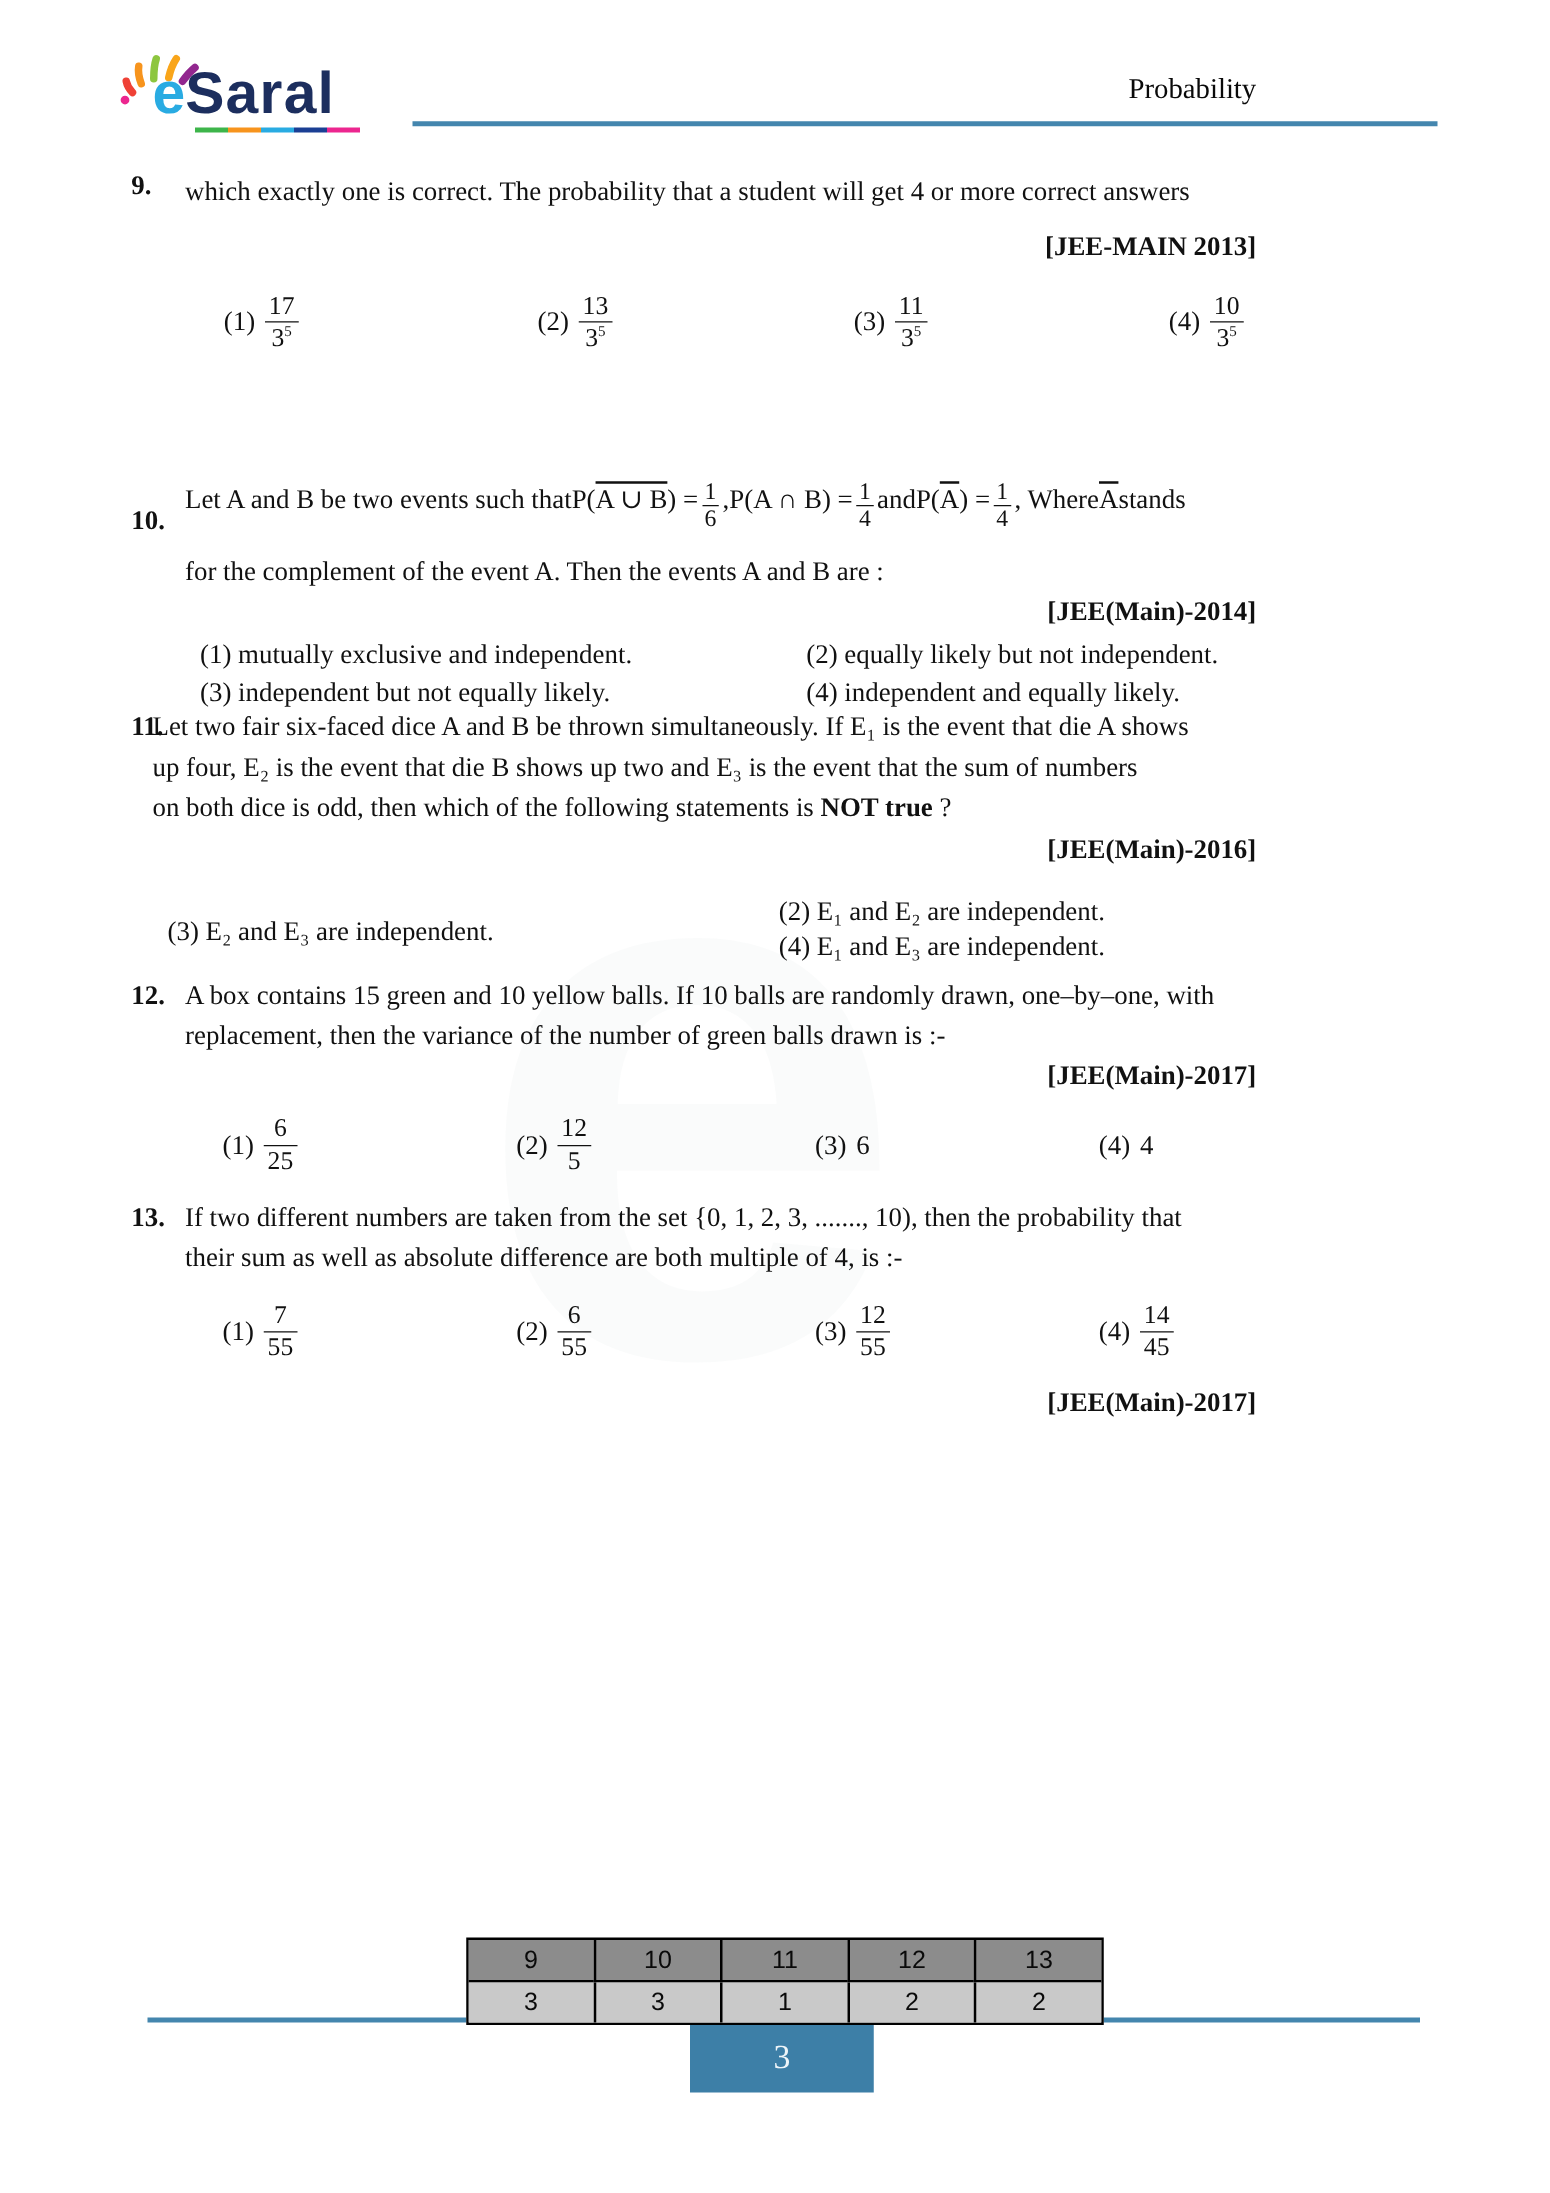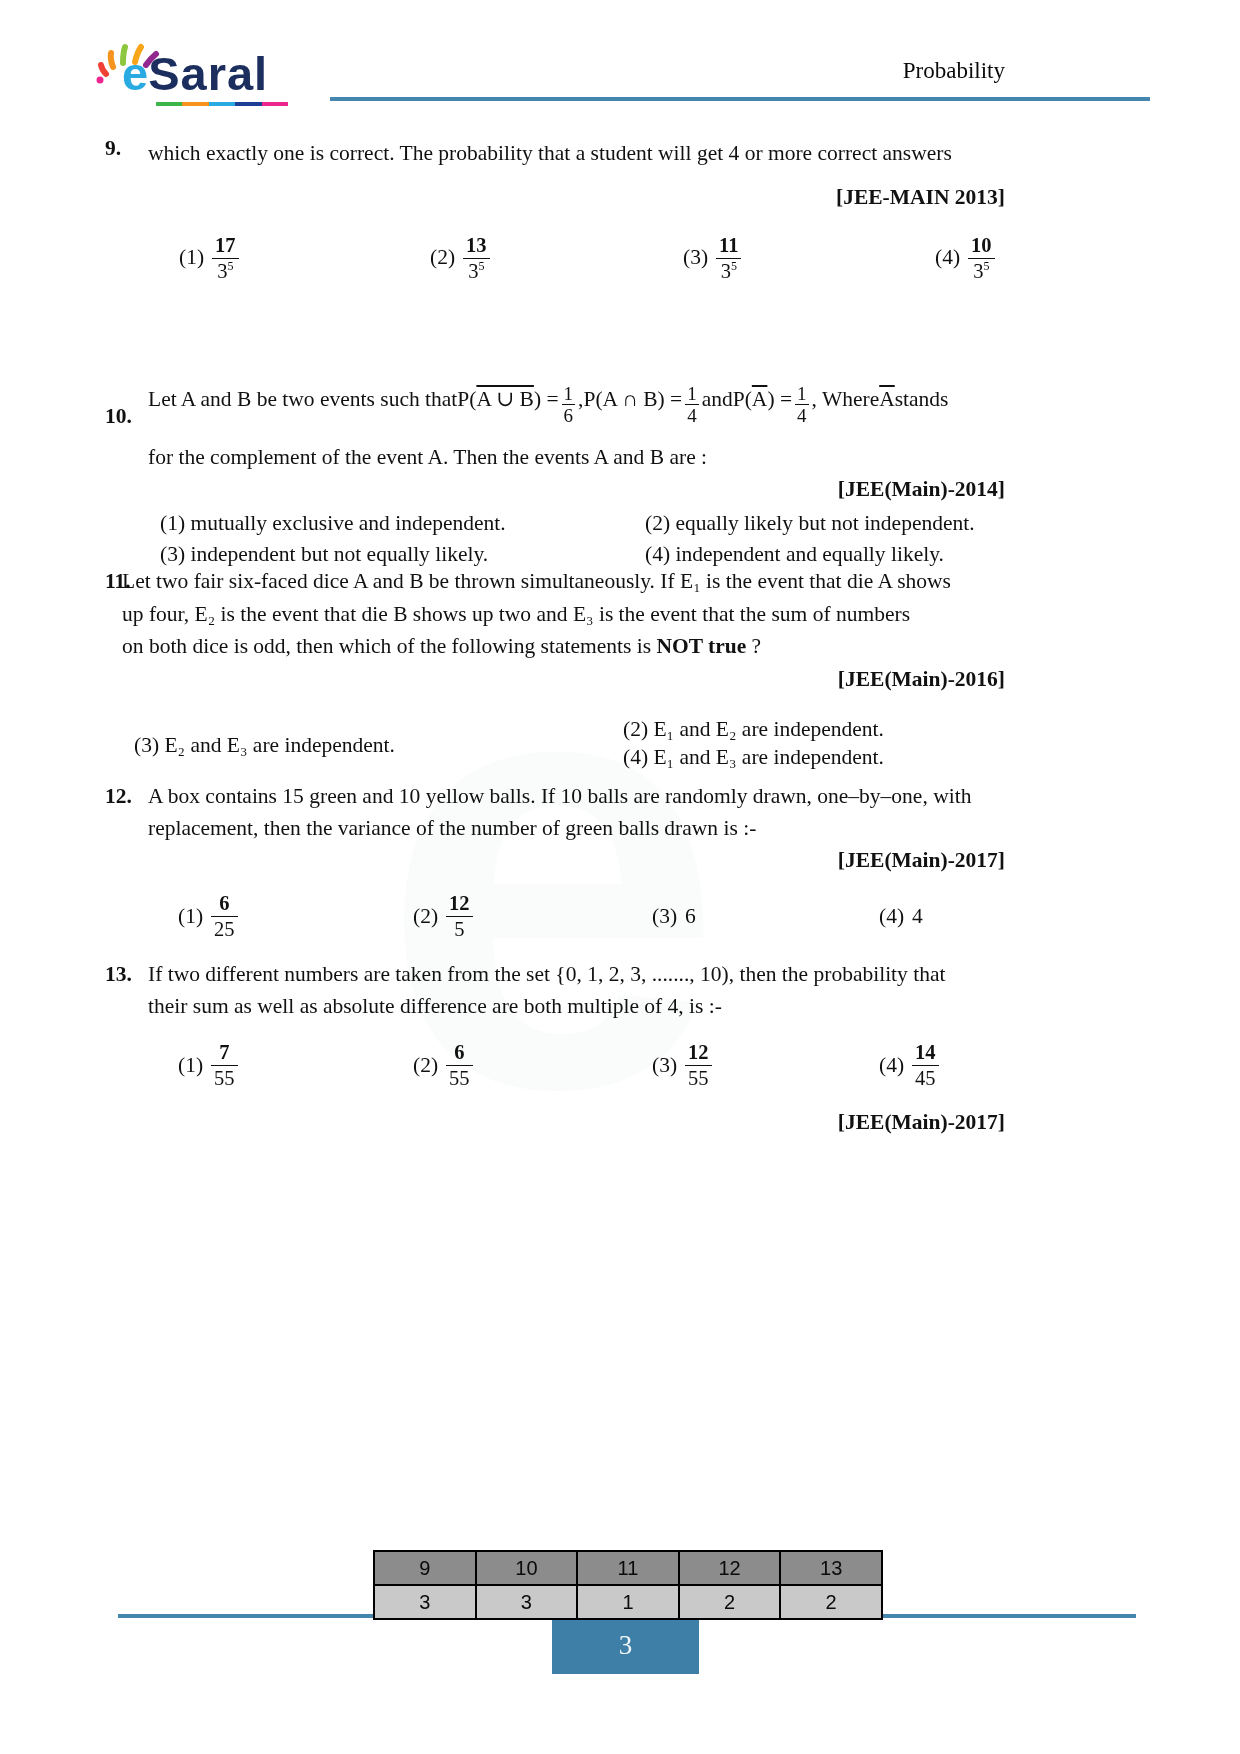--- a/index.html
+++ b/index.html
@@ -37,21 +37,21 @@
 
   
   .ifrac{display:inline-block;text-align:center;vertical-align:middle;font-size:19px;line-height:1.12;margin:0 3px;}
   .ifrac .fn{display:block;padding:0 2px;}
   .ifrac .fd{display:block;border-top:1.5px solid #111;padding:0 2px;}
 
   
   .optrow{position:relative;}
   .opt{position:absolute;display:flex;align-items:center;gap:8px;height:62px;white-space:nowrap;}
   .frac{display:inline-block;text-align:center;font-size:20.5px;line-height:1.18;}
-  .frac .fn{display:block;padding:0 3px;font-weight:bold;}
+  .frac .fn{display:block;padding:0 3px;}
   .frac .fd{display:block;border-top:1.5px solid #111;padding:0 3px;}
   .exp{font-size:12px;}
 
   
   .optgrid{position:relative;}
   .optgrid .o{position:absolute;white-space:nowrap;}
 
   
   #q9{top:132px;}  #q9 .qbody{line-height:43.5px;}
   #q9 .optrow{height:64px;margin-top:8px;}

